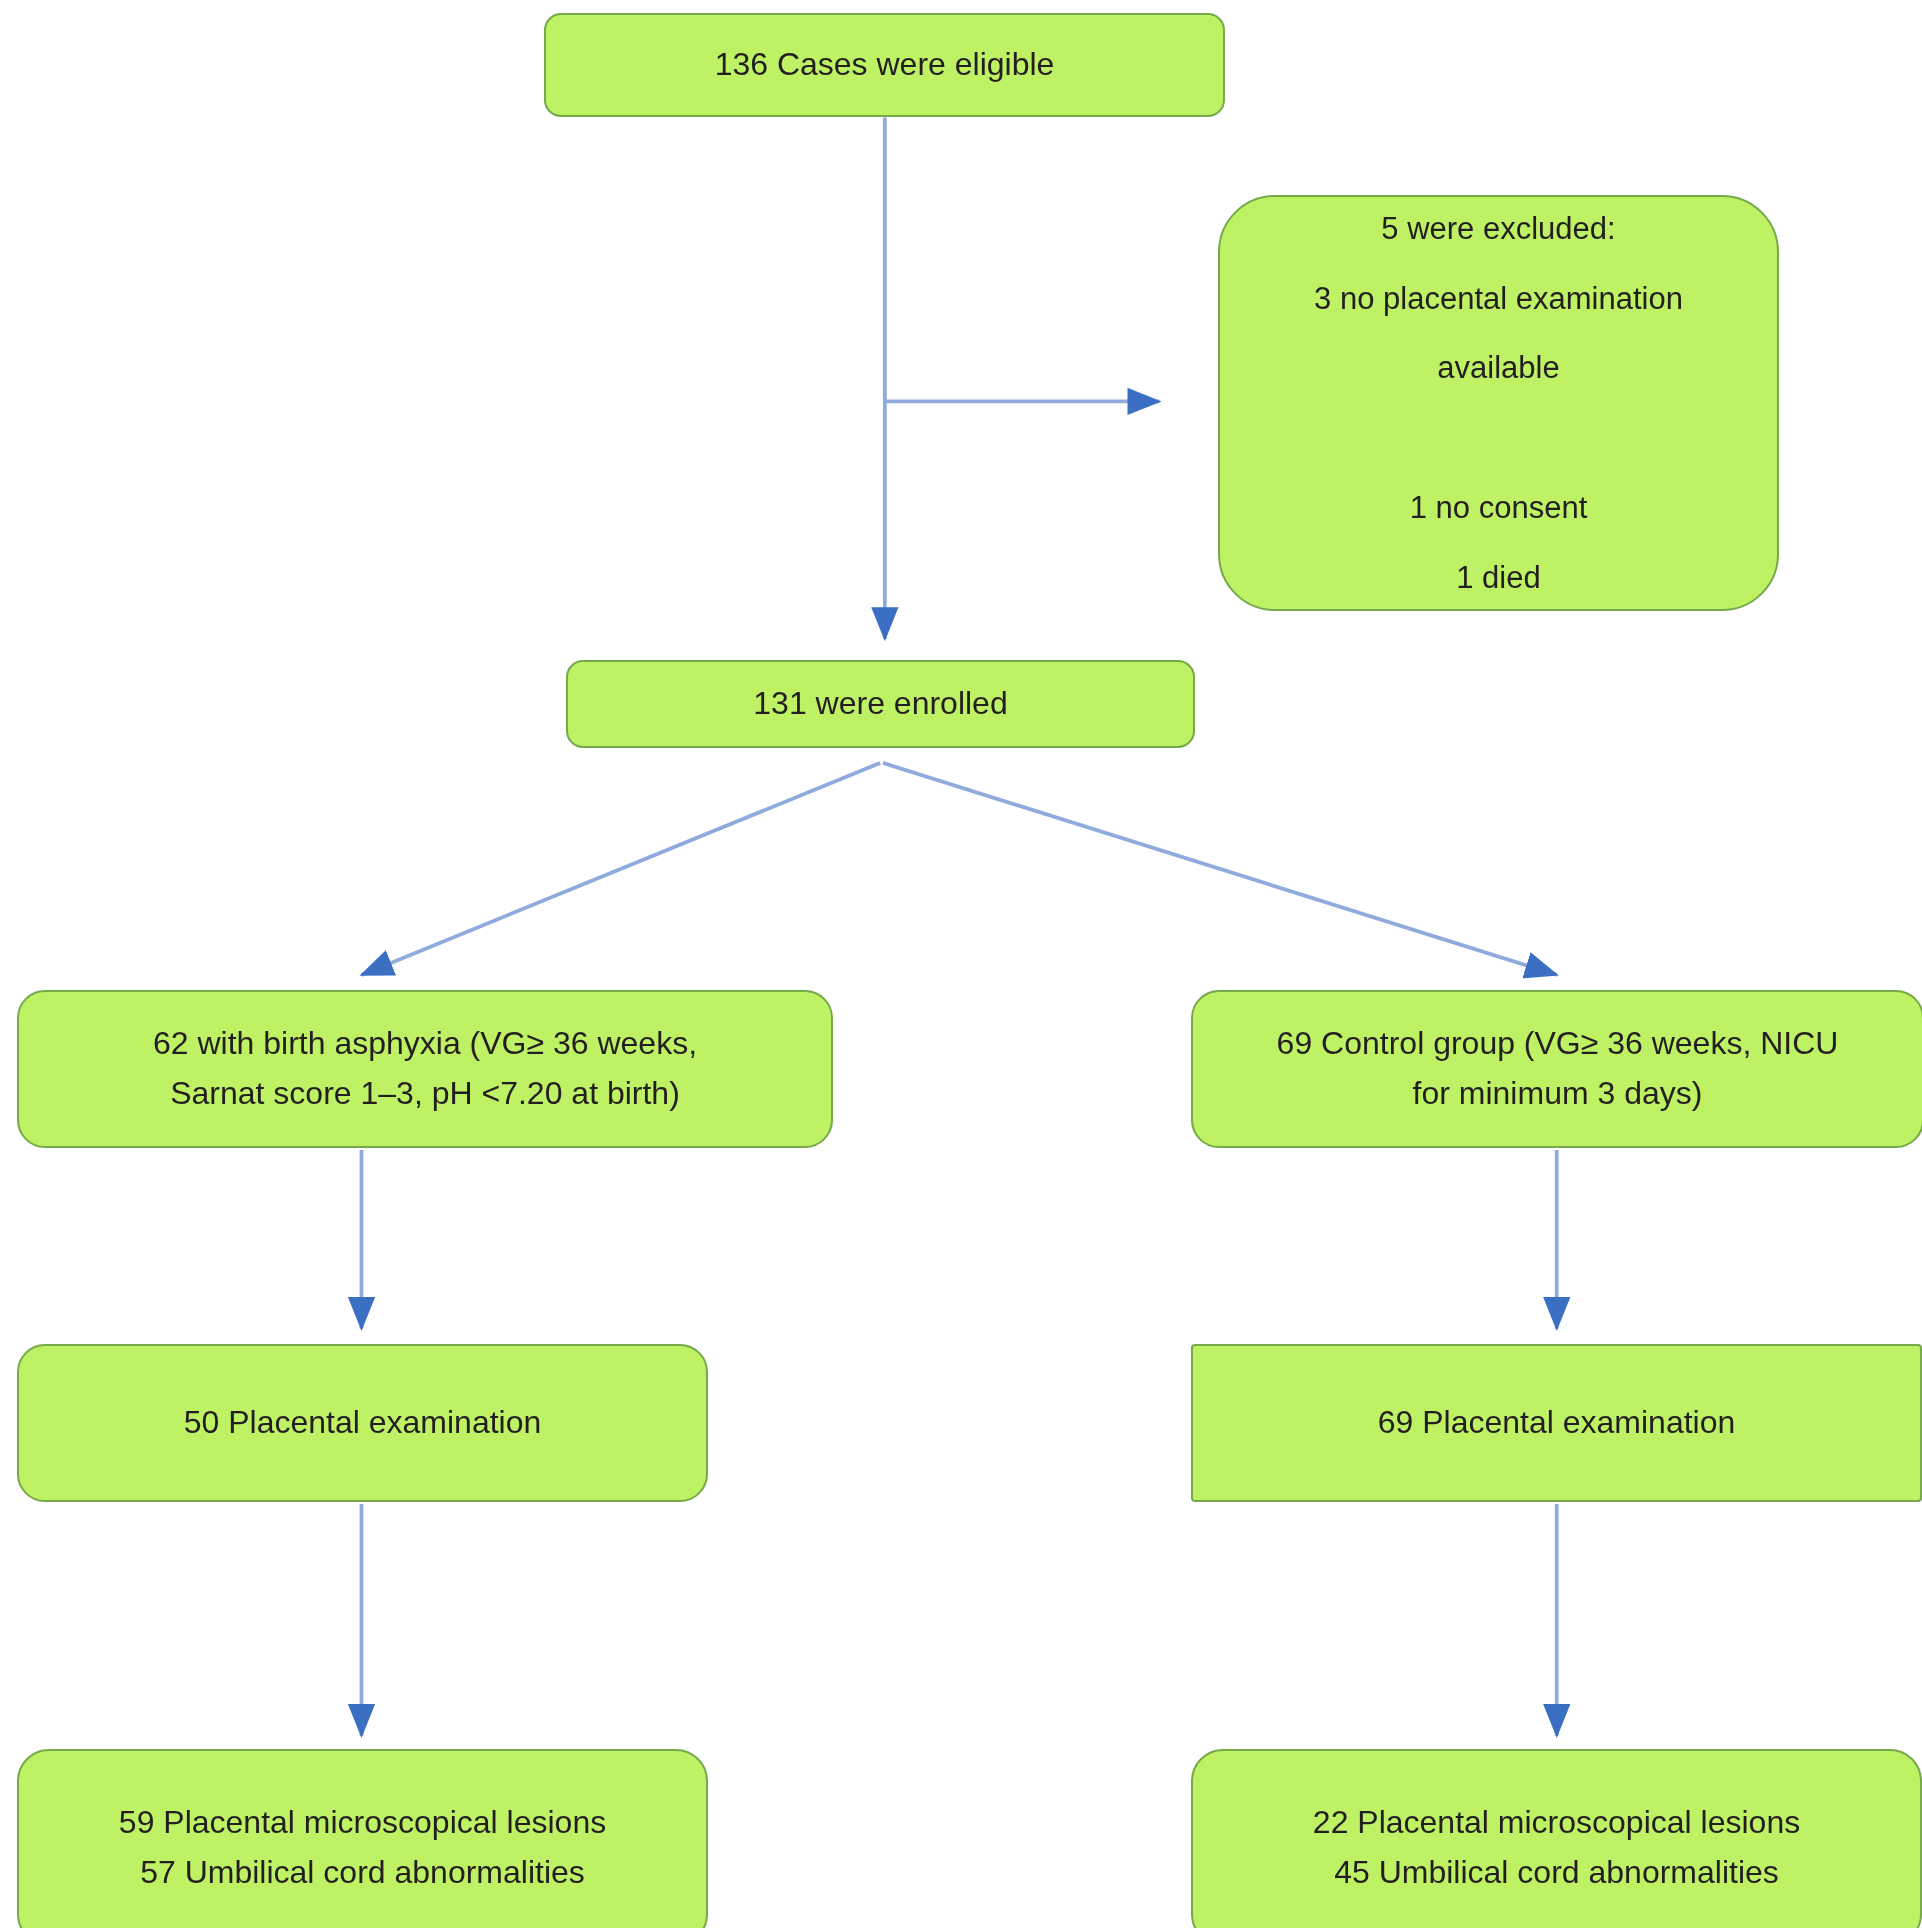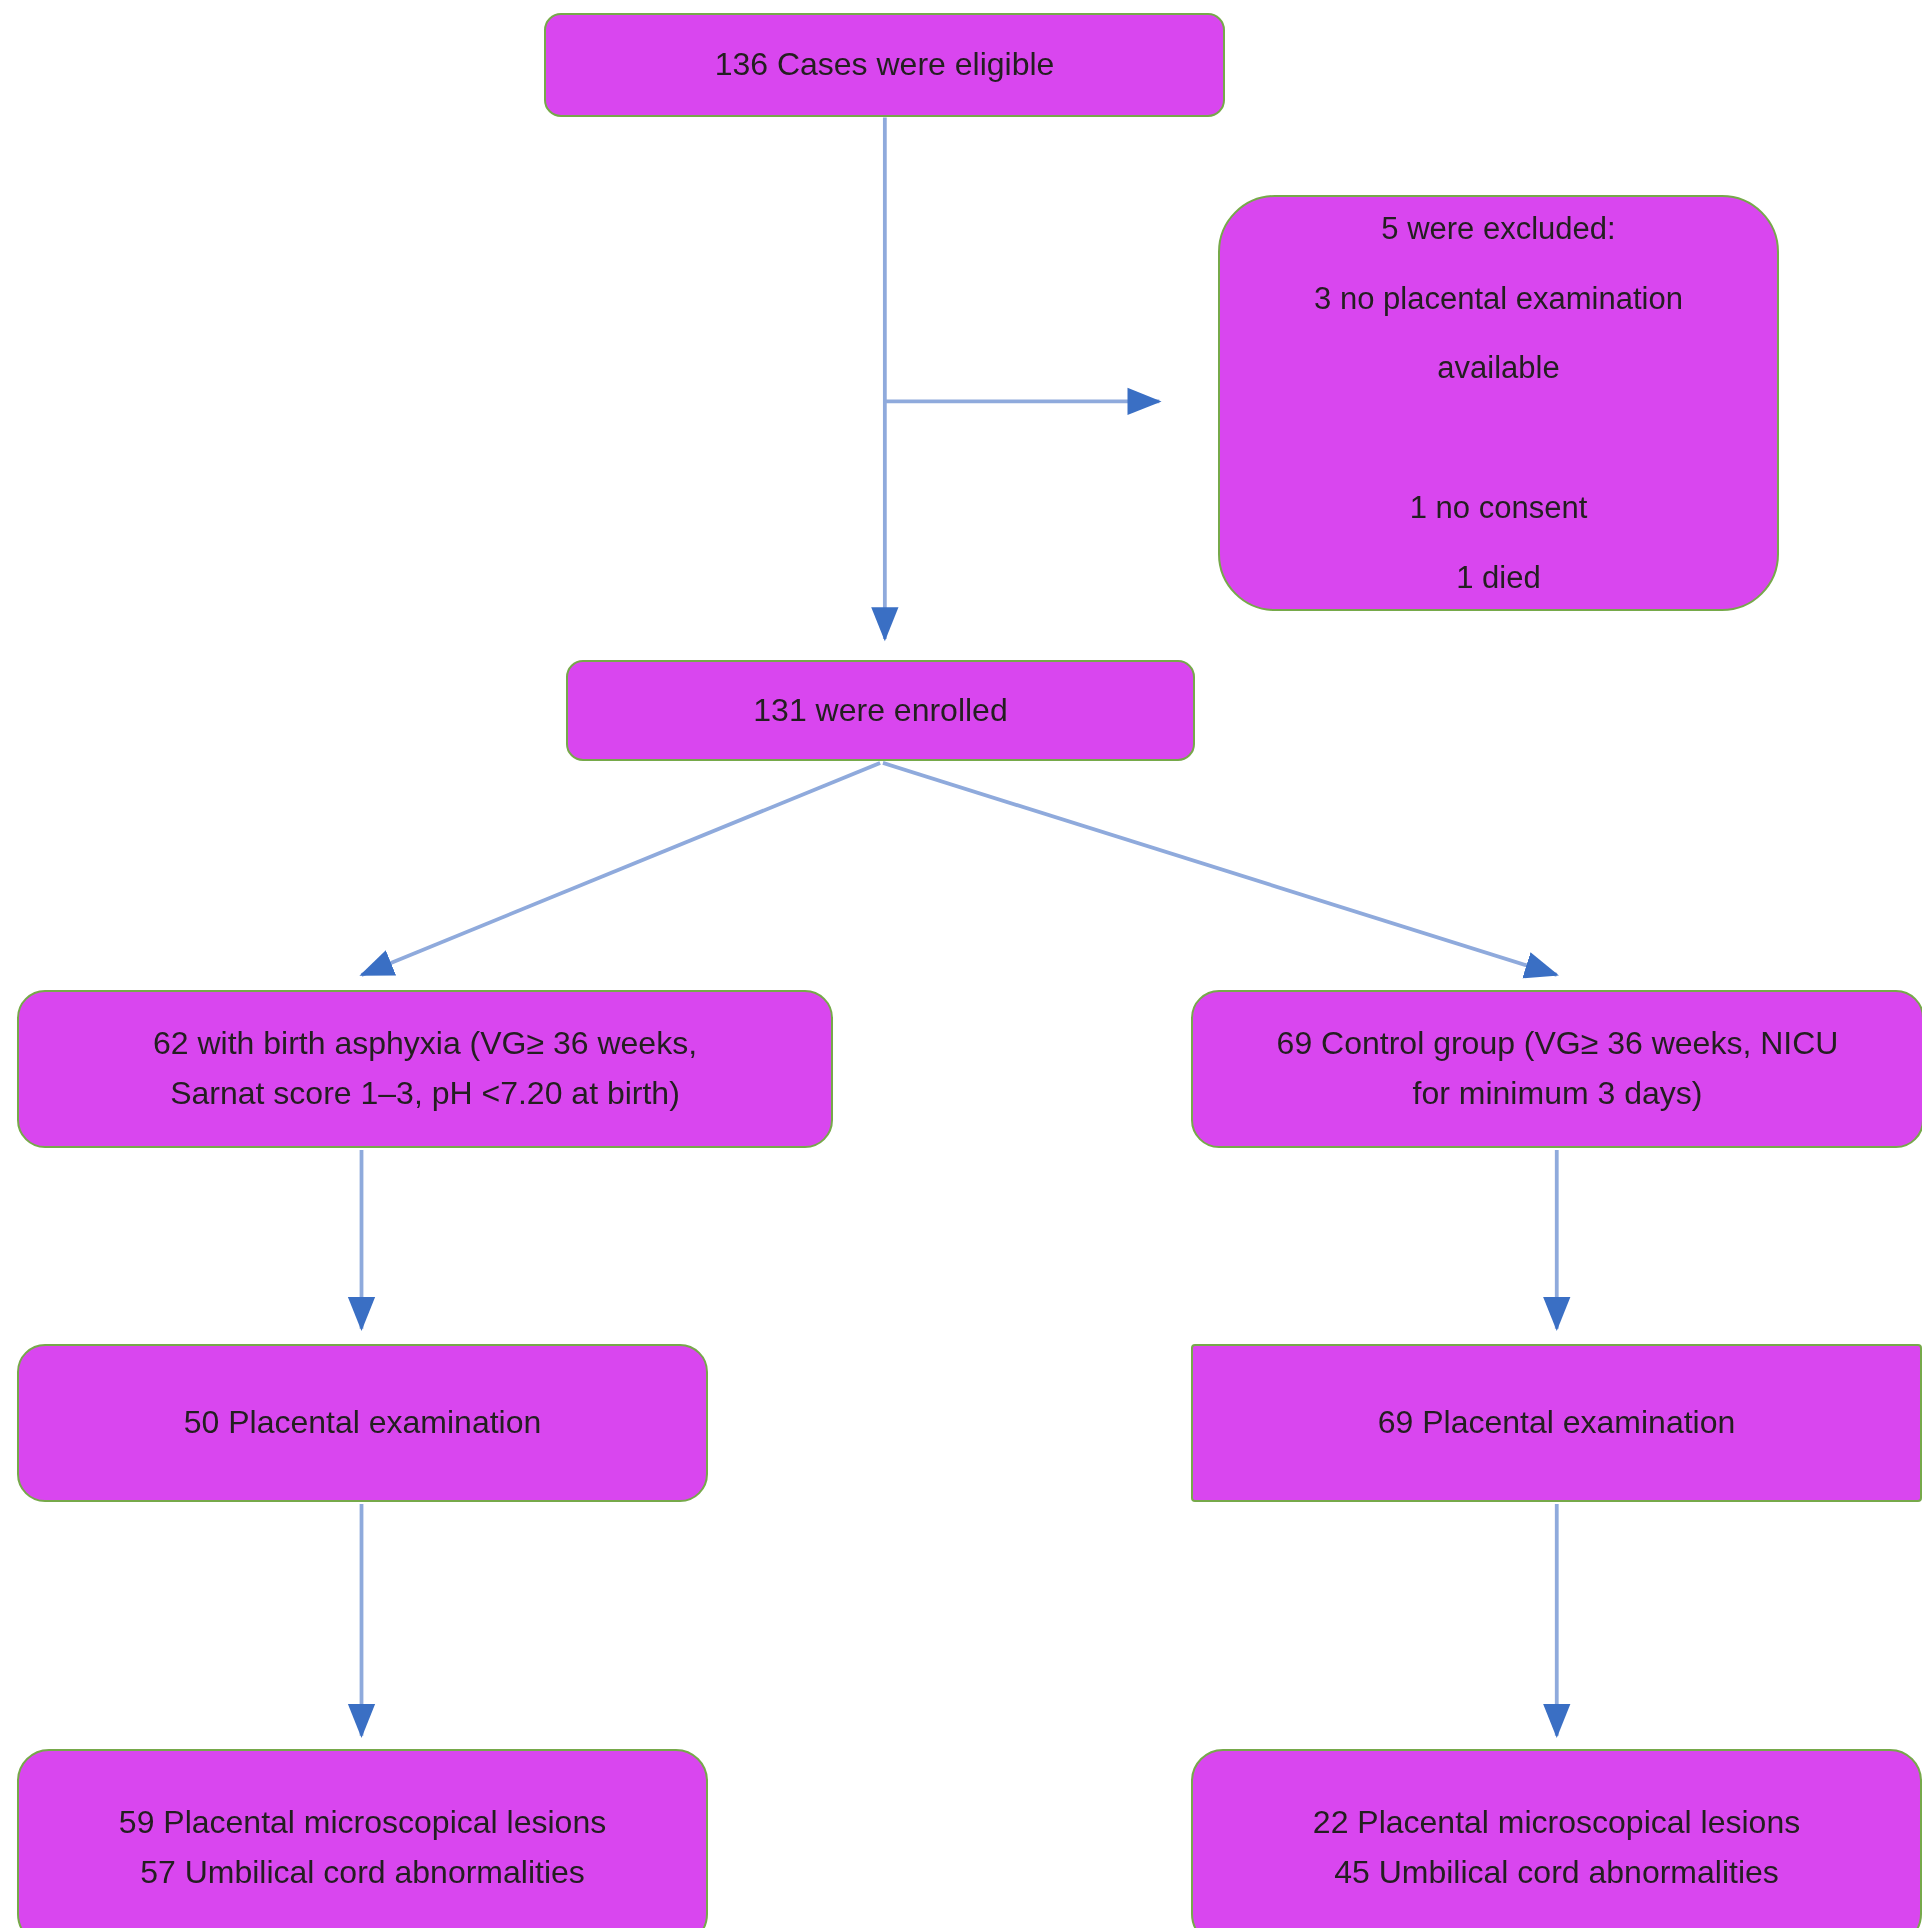--- a/index.html
+++ b/index.html
@@ -21,21 +21,21 @@
     position: absolute;
     left: 0;
     top: 0;
     width: 1923px;
     height: 1929px;
     pointer-events: none;
   }
   .node {
     position: absolute;
     box-sizing: border-box;
-    background: #d946ef;
+    background: #bef264;
     border: 2.8px solid #76a94a;
     border-radius: 24.6px;
     display: flex;
     align-items: center;
     justify-content: center;
     text-align: center;
     color: #231f20;
     font-size: 32px;
     line-height: 1.55;
     z-index: 2;
@@ -51,21 +51,21 @@
     border-radius: 17px;
   }
   #node-excluded {
     left: 1176px; top: 195px;  width: 561px; height: 416px;
     border-radius: 57px;
     font-size: 31px;
     margin-left: 42px;
   }
   #node-excluded .node-text { line-height: 2.25; }
   #node-enrolled {
-    left: 566px;  top: 660px;  width: 629px; height: 101px;
+    left: 566px;  top: 660px;  width: 629px; height: 88px;
     border-radius: 17px;
   }
   #node-asphyxia {
     left: 17px;   top: 990px; width: 816px; height: 158px;
     border-radius: 28px;
   }
   #node-control {
     left: 1191px; top: 990px; width: 733px; height: 158px;
     border-radius: 28px;
   }

